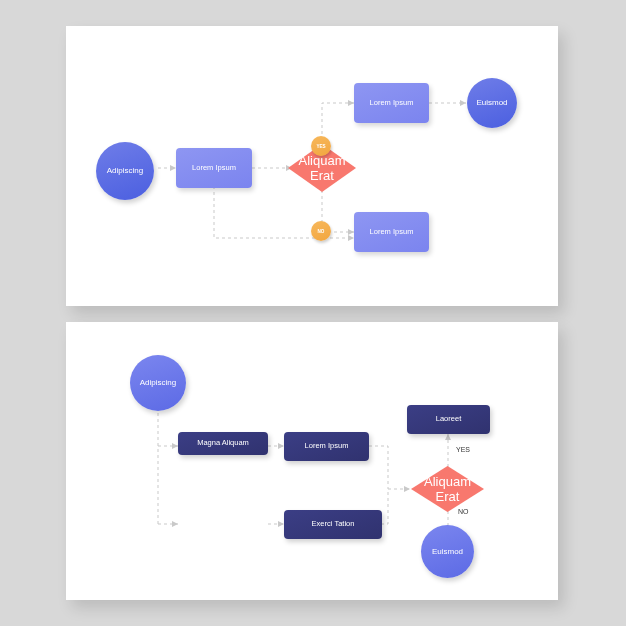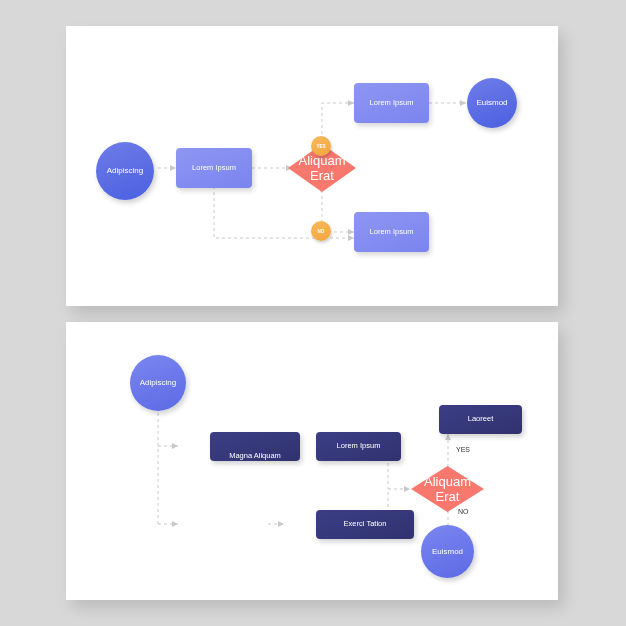--- a/index.html
+++ b/index.html
@@ -102,21 +102,20 @@
     border-radius: 50%;
     background: linear-gradient(160deg, #7b86ef 0%, #5c6ae5 100%);
     font-size: 8px;
     box-shadow: 2px 3px 5px rgba(0,0,0,0.18);
   }
   .rect-bot {
     border-radius: 4px;
     background: linear-gradient(160deg, #3b3e85 0%, #30326f 100%);
     font-size: 7.5px;
     box-shadow: 2px 3px 5px rgba(0,0,0,0.18);
-    margin-left: 32px;
   }
   .diamond-bot .diamond-shape {
     background: #f8786e;
   }
   .edge-label {
     position: absolute;
     color: #333333;
     font-size: 7px;
   }
   svg.lines {
@@ -227,21 +226,21 @@
         <polygon points="344,167 338,164 338,170"></polygon>
         <polygon points="382,112 379,118 385,118"></polygon>
         <polygon points="382,212 379,206 385,206"></polygon>
       </g>
     </svg>
 
     <div class="node circle-bot" style="left:64px; top:33px; width:56px; height:56px;">
       <span>Adipiscing</span>
     </div>
 
-    <div class="node rect-bot" style="left:112px; top:110px; width:90px; height:29px;align-items:flex-end;">
+    <div class="node rect-bot" style="left:112px; top:110px; width:90px; height:23px;">
       <span>Magna Aliquam</span>
     </div>
 
     <div class="node rect-bot" style="left:218px; top:110px; width:85px; height:29px;">
       <span>Lorem Ipsum</span>
     </div>
 
 
     <div class="node rect-bot" style="left:218px; top:188px; width:98px; height:29px;">
       <span>Exerci Tation</span>

